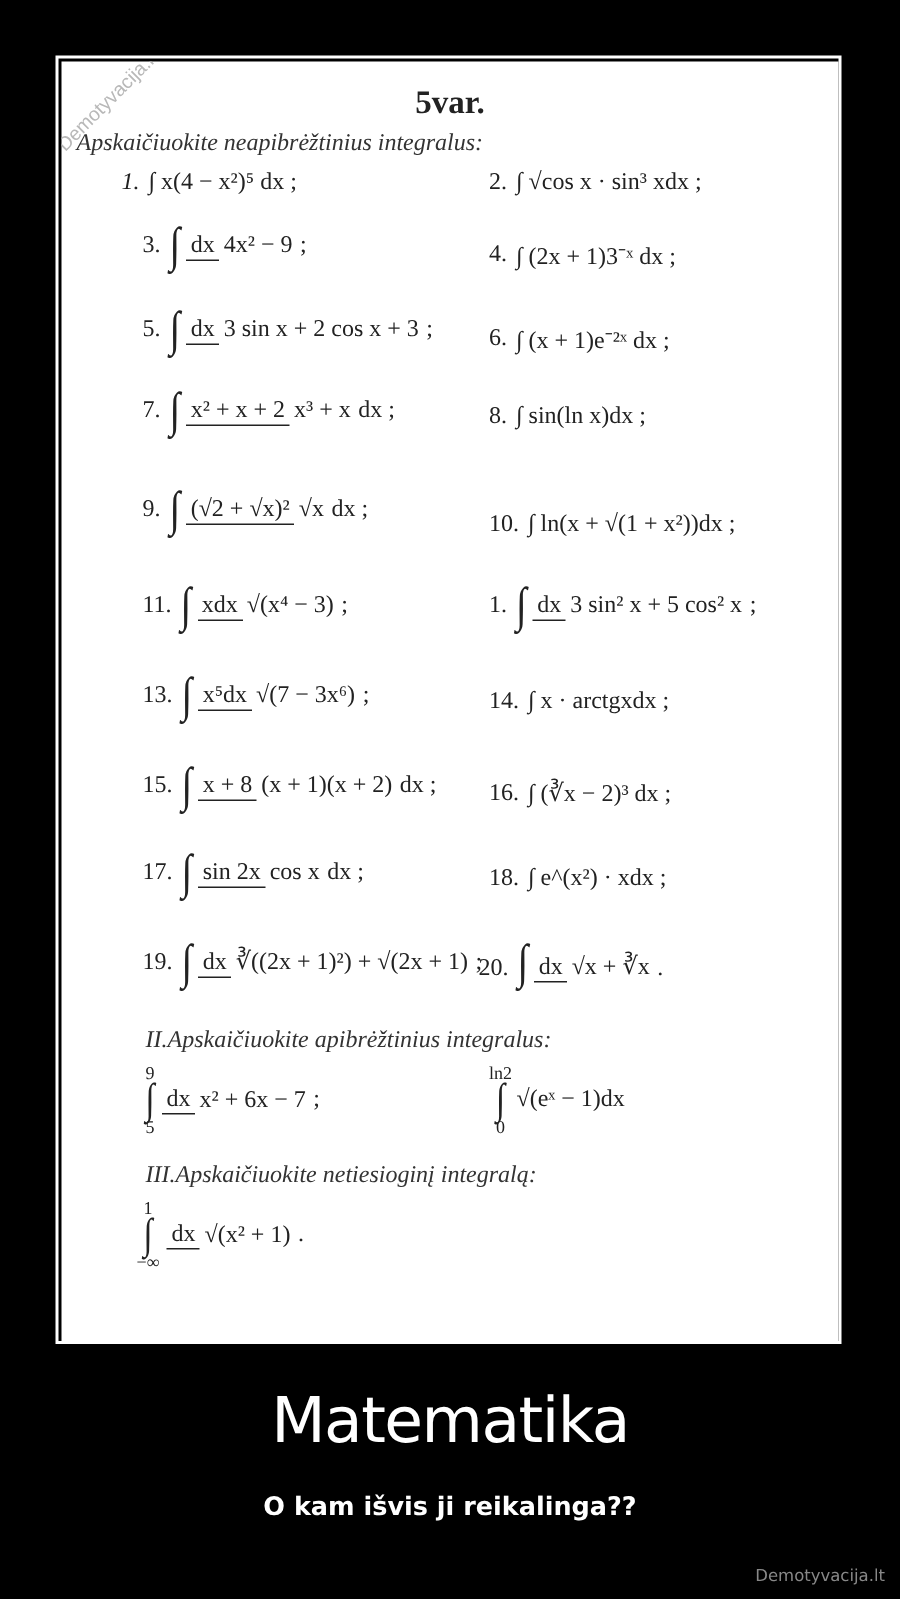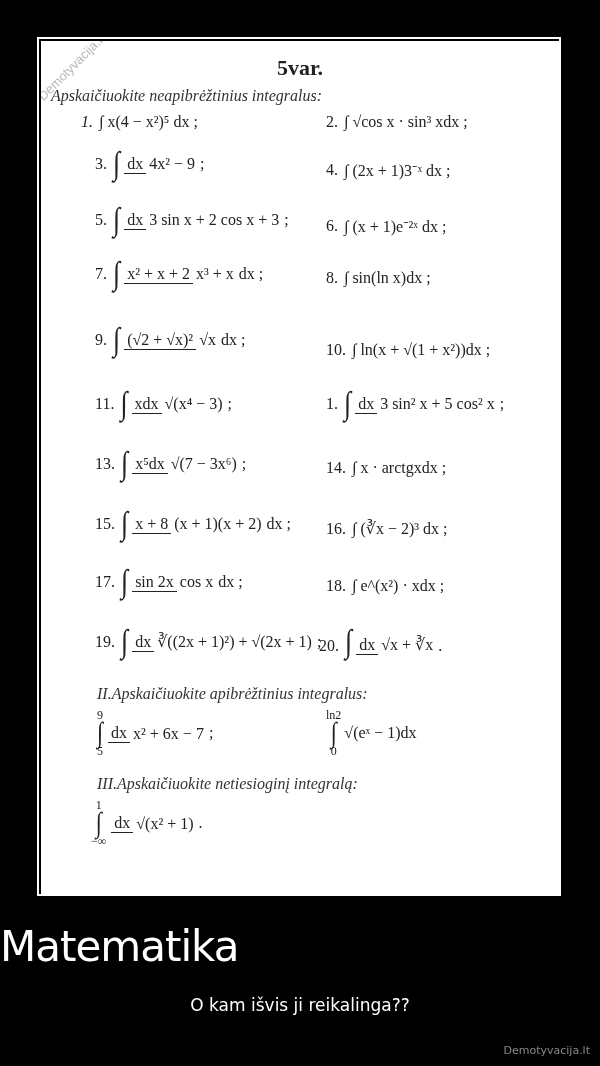--- a/index.html
+++ b/index.html
@@ -13,24 +13,24 @@
   .doc-title { position:absolute; top:14px; left:0; width:100%; text-align:center; font-weight:bold; font-size:22px; color:#222; }
   .section { position:absolute; font-style:italic; font-size:16px; color:#333; }
   .prob { position:absolute; font-size:16px; color:#222; white-space:nowrap; display:flex; align-items:center; }
   .num { margin-right:6px; }
   .int { font-size:26px; transform:scaleY(1.25); display:inline-block; margin-right:2px; line-height:1; }
   .frac { display:inline-flex; flex-direction:row; align-items:center; vertical-align:middle; margin:0 2px; }
   .frac .n { border-bottom:1.3px solid #222; padding:0 3px; line-height:1.2; }
   .frac .d { padding:0 3px; line-height:1.2; }
   .limits { display:inline-flex; flex-direction:column; align-items:center; font-size:12px; line-height:1; margin-right:3px; }
   .limits .s { font-size:22px; transform:scaleY(1.3); display:block; line-height:1.1; }
-  .caption-title { position:absolute; top:922px; left:0; width:600px; text-align:left; color:#fff;
+  .caption-title { position:absolute; top:922px; left:0; width:600px; text-align:center; color:#fff;
                    font-family:"DejaVu Sans", sans-serif; font-size:42px; letter-spacing:-1px; }
   .caption-sub { position:absolute; top:995px; left:0; width:600px; text-align:center; color:#fff;
-                 font-family:"DejaVu Sans", sans-serif; font-size:17px; }
+                 font-family:"DejaVu Sans", sans-serif; font-size:17px;font-weight:bold; }
   .site { position:absolute; right:10px; top:1044px; color:#888; font-family:"DejaVu Sans", sans-serif; font-size:11px; }
 </style>
 </head>
 <body>
 
 <div class="frame-outer"></div>
 <div class="frame-inner">
   <div class="watermark">Demotyvacija.lt</div>
   <div class="doc-title">5var.</div>
   <div class="section" style="left:10px;top:46px;">Apskaičiuokite neapibrėžtinius integralus:</div>

